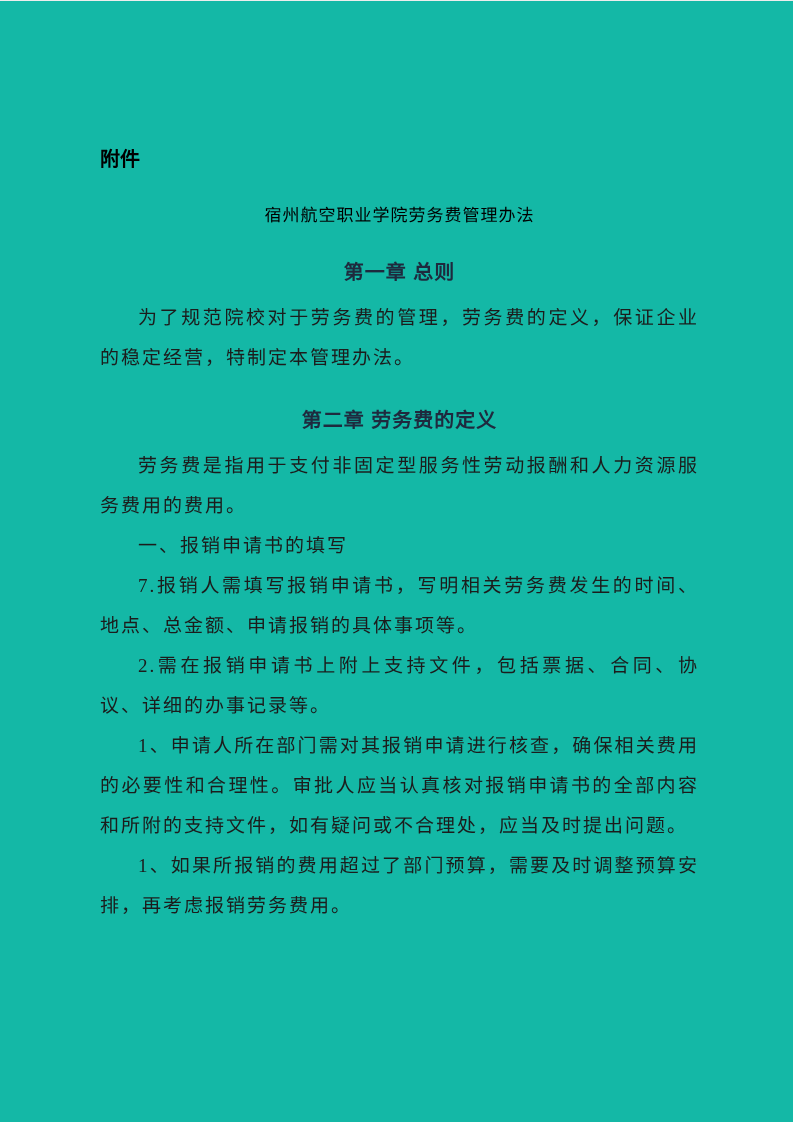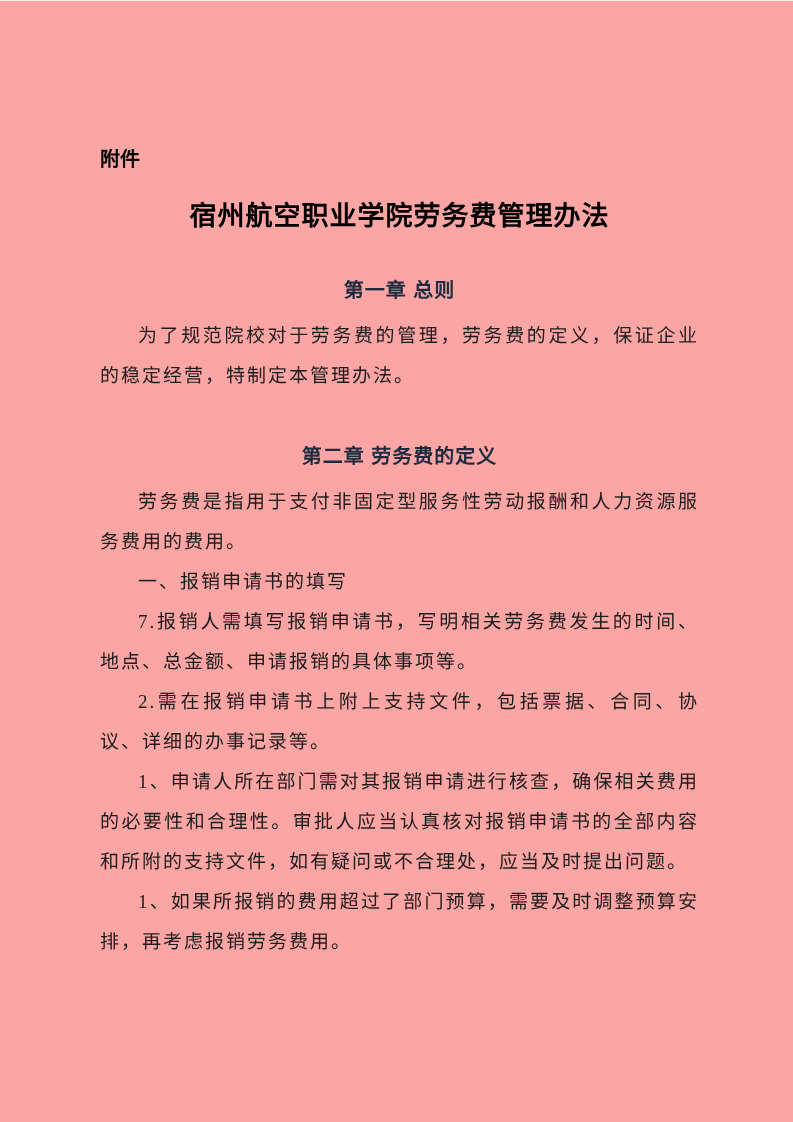--- a/index.html
+++ b/index.html
@@ -5,47 +5,47 @@
   html, body {
     margin: 0;
     padding: 0;
     background: #ffffff;
   }
   .page {
     position: relative;
     width: 793px;
     height: 1122px;
     margin: 0 auto;
-    background: #fca5a5;
+    background: #14b8a6;
     box-sizing: border-box;
     padding: 146px 94px 0 100px;
     border-top: 1px solid #ededed;
     overflow: hidden;
     font-family: "Liberation Serif", serif;
     color: #1c1c1c;
   }
   .attachment-label {
     font-family: "Liberation Sans", sans-serif;
     font-weight: 700;
     font-size: 20px;
     line-height: 24px;
     color: #000000;
   }
   .doc-title {
     margin: 31px 0 0 0;
     text-align: center;
     font-family: "Liberation Sans", sans-serif;
-    font-weight: 700;
-    font-size: 27px;
+    font-weight: 400;
+    font-size: 17px;
     line-height: 28px;
     letter-spacing: 1px;
     color: #000000;
   }
   .chapter-heading {
-    margin: 48px 0 13px 0;
+    margin: 30px 0 13px 0;
     text-align: center;
     font-family: "Liberation Sans", sans-serif;
     font-weight: 700;
     font-size: 20px;
     line-height: 25px;
     letter-spacing: 1px;
     color: #1e2a3e;
   }
   .section p {
     margin: 0;

